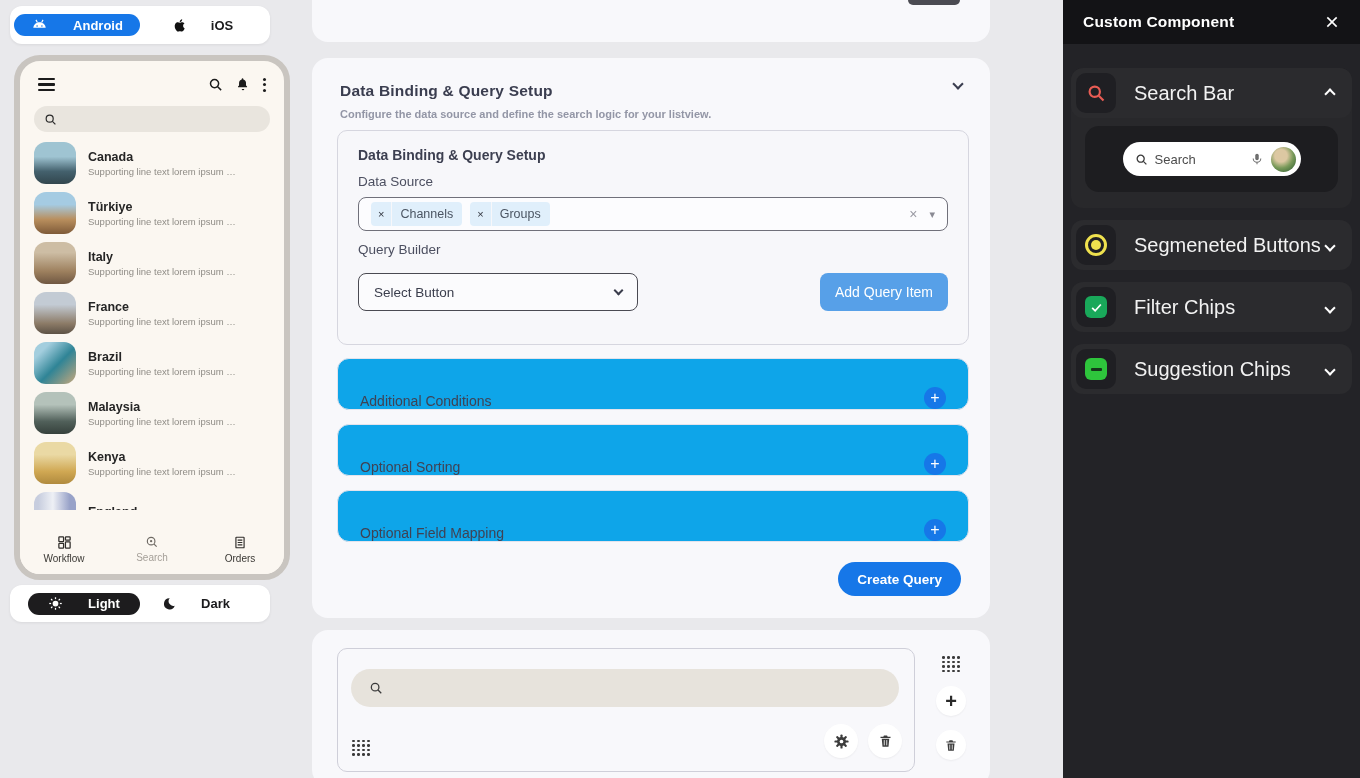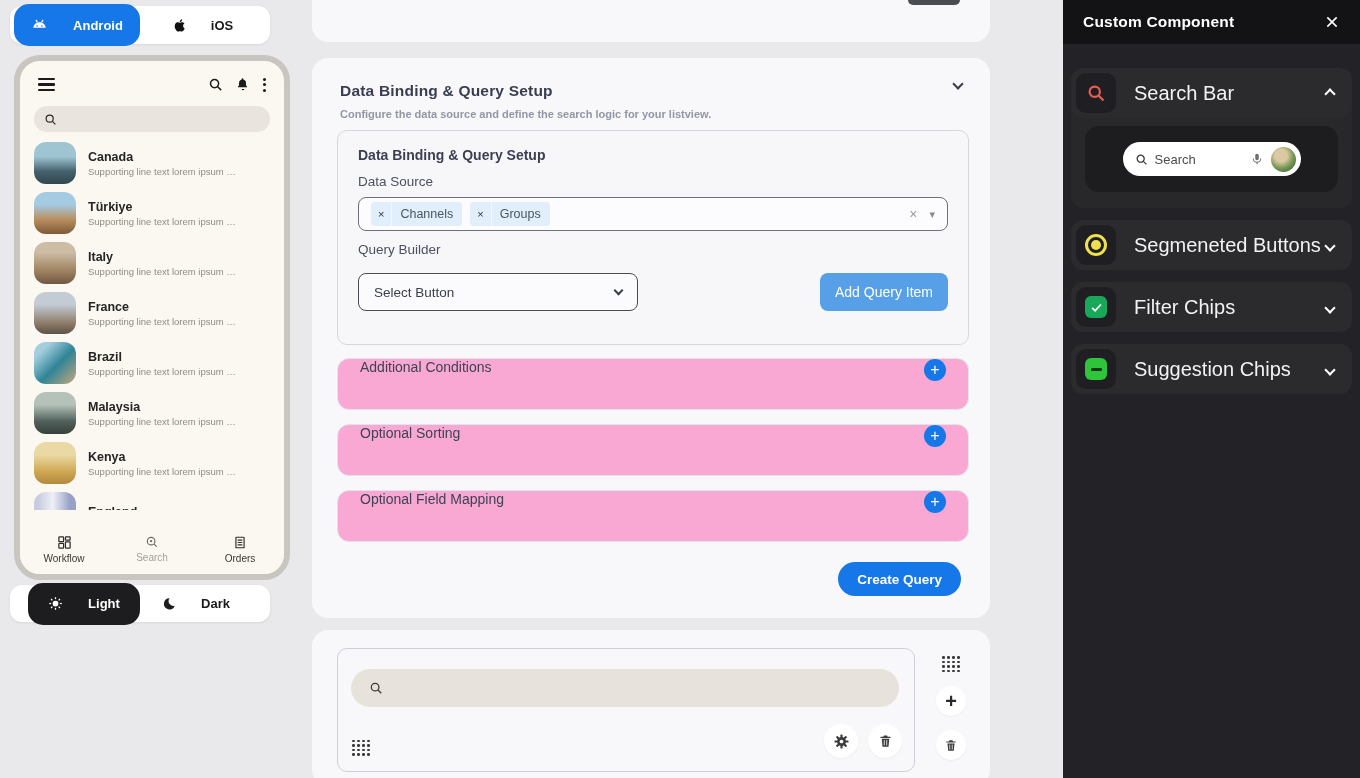--- a/index.html
+++ b/index.html
@@ -2,21 +2,21 @@
 <html><head>
 <meta charset="utf-8">
 <style>
   * { margin:0; padding:0; box-sizing:border-box; }
   body { font-family:"Liberation Sans", sans-serif; background:#e9e9ec; }
   .page { position:relative; width:1360px; height:778px; background:#e9e9ec; overflow:hidden; }
 
   
   .device-toggle-card { position:absolute; left:10px; top:6px; width:260px; height:38px; background:#fff;
     border-radius:12px; display:flex; align-items:center; padding:4px; box-shadow:0 1px 3px rgba(0,0,0,.07); }
-  .seg-btn { flex:1; height:42px; border:none; background:transparent; border-radius:15px; display:flex;
+  .seg-btn { flex:1; height:22px; border:none; background:transparent; border-radius:15px; display:flex;
     align-items:center; justify-content:center; gap:25px; font-size:13px; font-weight:bold; color:#1b1b1d;
     font-family:inherit; cursor:pointer; }
   .seg-btn.active-blue { background:#1677e8; color:#fff; }
 
   .phone { position:absolute; left:14px; top:55px; width:276px; height:525px; background:#fbf7f1;
     border:6px solid #c9c5c0; border-radius:26px; overflow:hidden; }
   .phone-header { display:flex; align-items:center; padding:16px 18px 4px; }
   .hamburger { width:17px; display:flex; flex-direction:column; gap:3px; }
   .hamburger span { height:2.2px; background:#1c1c1c; border-radius:1px; }
   .ph-icons { margin-left:auto; display:flex; align-items:center; gap:13px; }
@@ -74,22 +74,22 @@
   .ms-right { margin-left:auto; display:flex; align-items:center; gap:12px; color:#9a9aa3; font-size:13px; }
   .ms-clear { cursor:pointer; font-size:14px; }
   .ms-caret { cursor:pointer; font-size:11px; color:#8a8a93; }
   .qb-row { display:flex; align-items:center; justify-content:space-between; margin-top:16px; }
   .select-btn { width:280px; height:38px; border:1.4px solid #4a4a52; border-radius:8px; background:#fbfbfd;
     display:flex; align-items:center; justify-content:space-between; padding:0 15px; font-size:13.5px; color:#3a3d4c; cursor:pointer; }
   .select-btn .chev { border-color:#3a3d4c; width:7px; height:7px; margin-top:-3px; }
   .add-btn { background:#57a0e8; color:#fff; font-size:14px; border:none; border-radius:8px; height:38px;
     padding:0 15px; font-family:inherit; cursor:pointer; }
 
-  .acc { position:absolute; left:25px; width:632px; height:52px; background:#f9a8d4; border:1px solid #e3e3ec;
-    border-radius:12px; display:flex; align-items:flex-start; justify-content:space-between; padding:0 22px; cursor:pointer; }
+  .acc { position:absolute; left:25px; width:632px; height:52px; background:#0ea5e9; border:1px solid #e3e3ec;
+    border-radius:12px; display:flex; align-items:flex-end; justify-content:space-between; padding:0 22px; cursor:pointer; }
   .acc-label { font-size:14px; color:#3f4254; }
   .plus-circle { width:22px; height:22px; border-radius:50%; background:#1677e8; color:#fff; display:flex;
     align-items:center; justify-content:center; font-size:16px; line-height:1; cursor:pointer; }
   .acc1 { top:300px; } .acc2 { top:366px; } .acc3 { top:432px; }
 
   .create-btn { position:absolute; right:29px; top:504px; height:34px; border-radius:17px; background:#1677e8;
     color:#fff; font-weight:bold; font-size:13.5px; border:none; padding:0 19px; font-family:inherit; cursor:pointer; }
 
   .panel-bottom { left:312px; top:630px; width:678px; height:156px; border-radius:16px; }
   .preview-card { position:absolute; left:25px; top:18px; width:578px; height:124px; border:1px solid #cfcfd9; border-radius:10px; }

